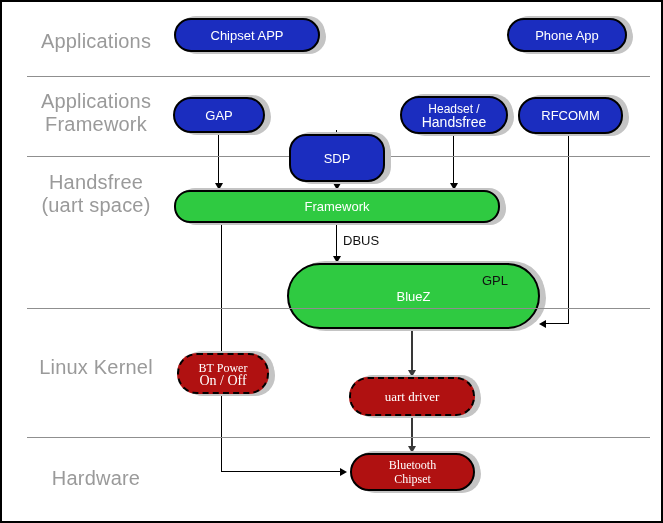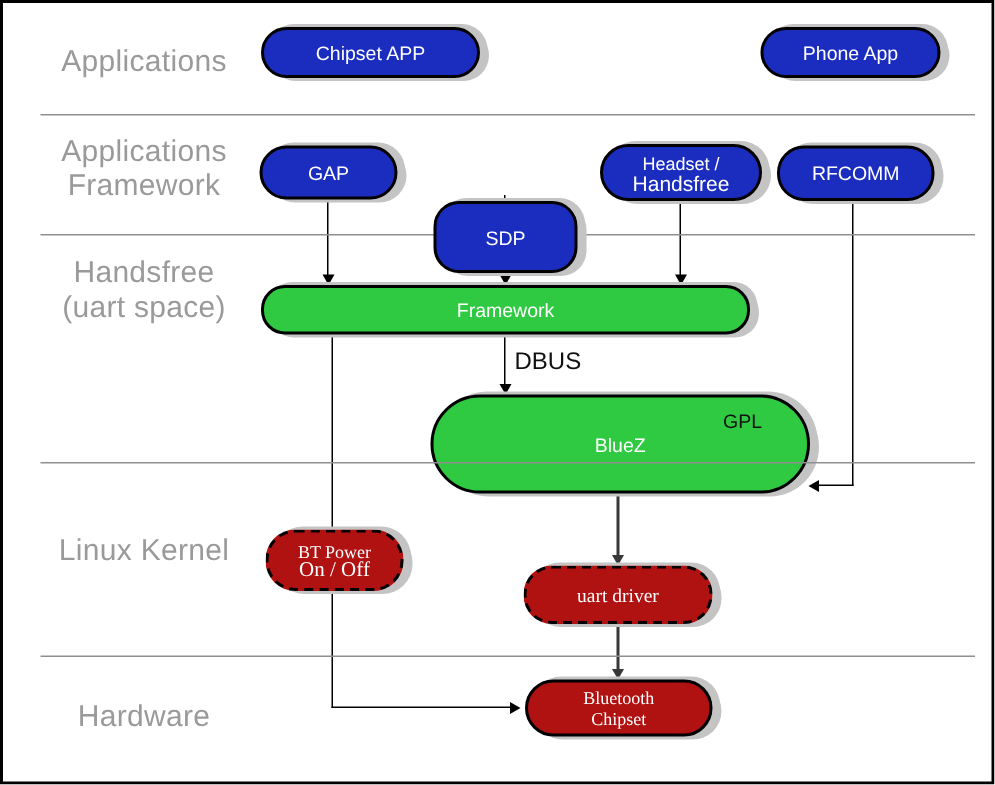--- a/index.html
+++ b/index.html
@@ -37,21 +37,21 @@
   .vline.thick { width:2px; background:#383838; }
   
   .arr-down { position:absolute; width:0; height:0; z-index:1;
     border-left:4px solid transparent; border-right:4px solid transparent; border-top:7px solid #000; }
   .arr-down.gray { border-top-color:#383838; }
   .arr-left { position:absolute; width:0; height:0; z-index:1;
     border-top:4px solid transparent; border-bottom:4px solid transparent; border-right:7px solid #000; }
   .arr-right { position:absolute; width:0; height:0; z-index:1;
     border-top:4px solid transparent; border-bottom:4px solid transparent; border-left:7px solid #000; }
   
-  .ann { position:absolute; color:#111; font-size:16px; z-index:2; }
+  .ann { position:absolute; color:#111; font-size:13px; z-index:2; }
 </style>
 </head>
 <body>
 
 <div id="canvas">
 
   <div class="layer-label" style="top:28px;">
     <div>Applications</div>
   </div>
   <div class="layer-label" style="top:88px;">

